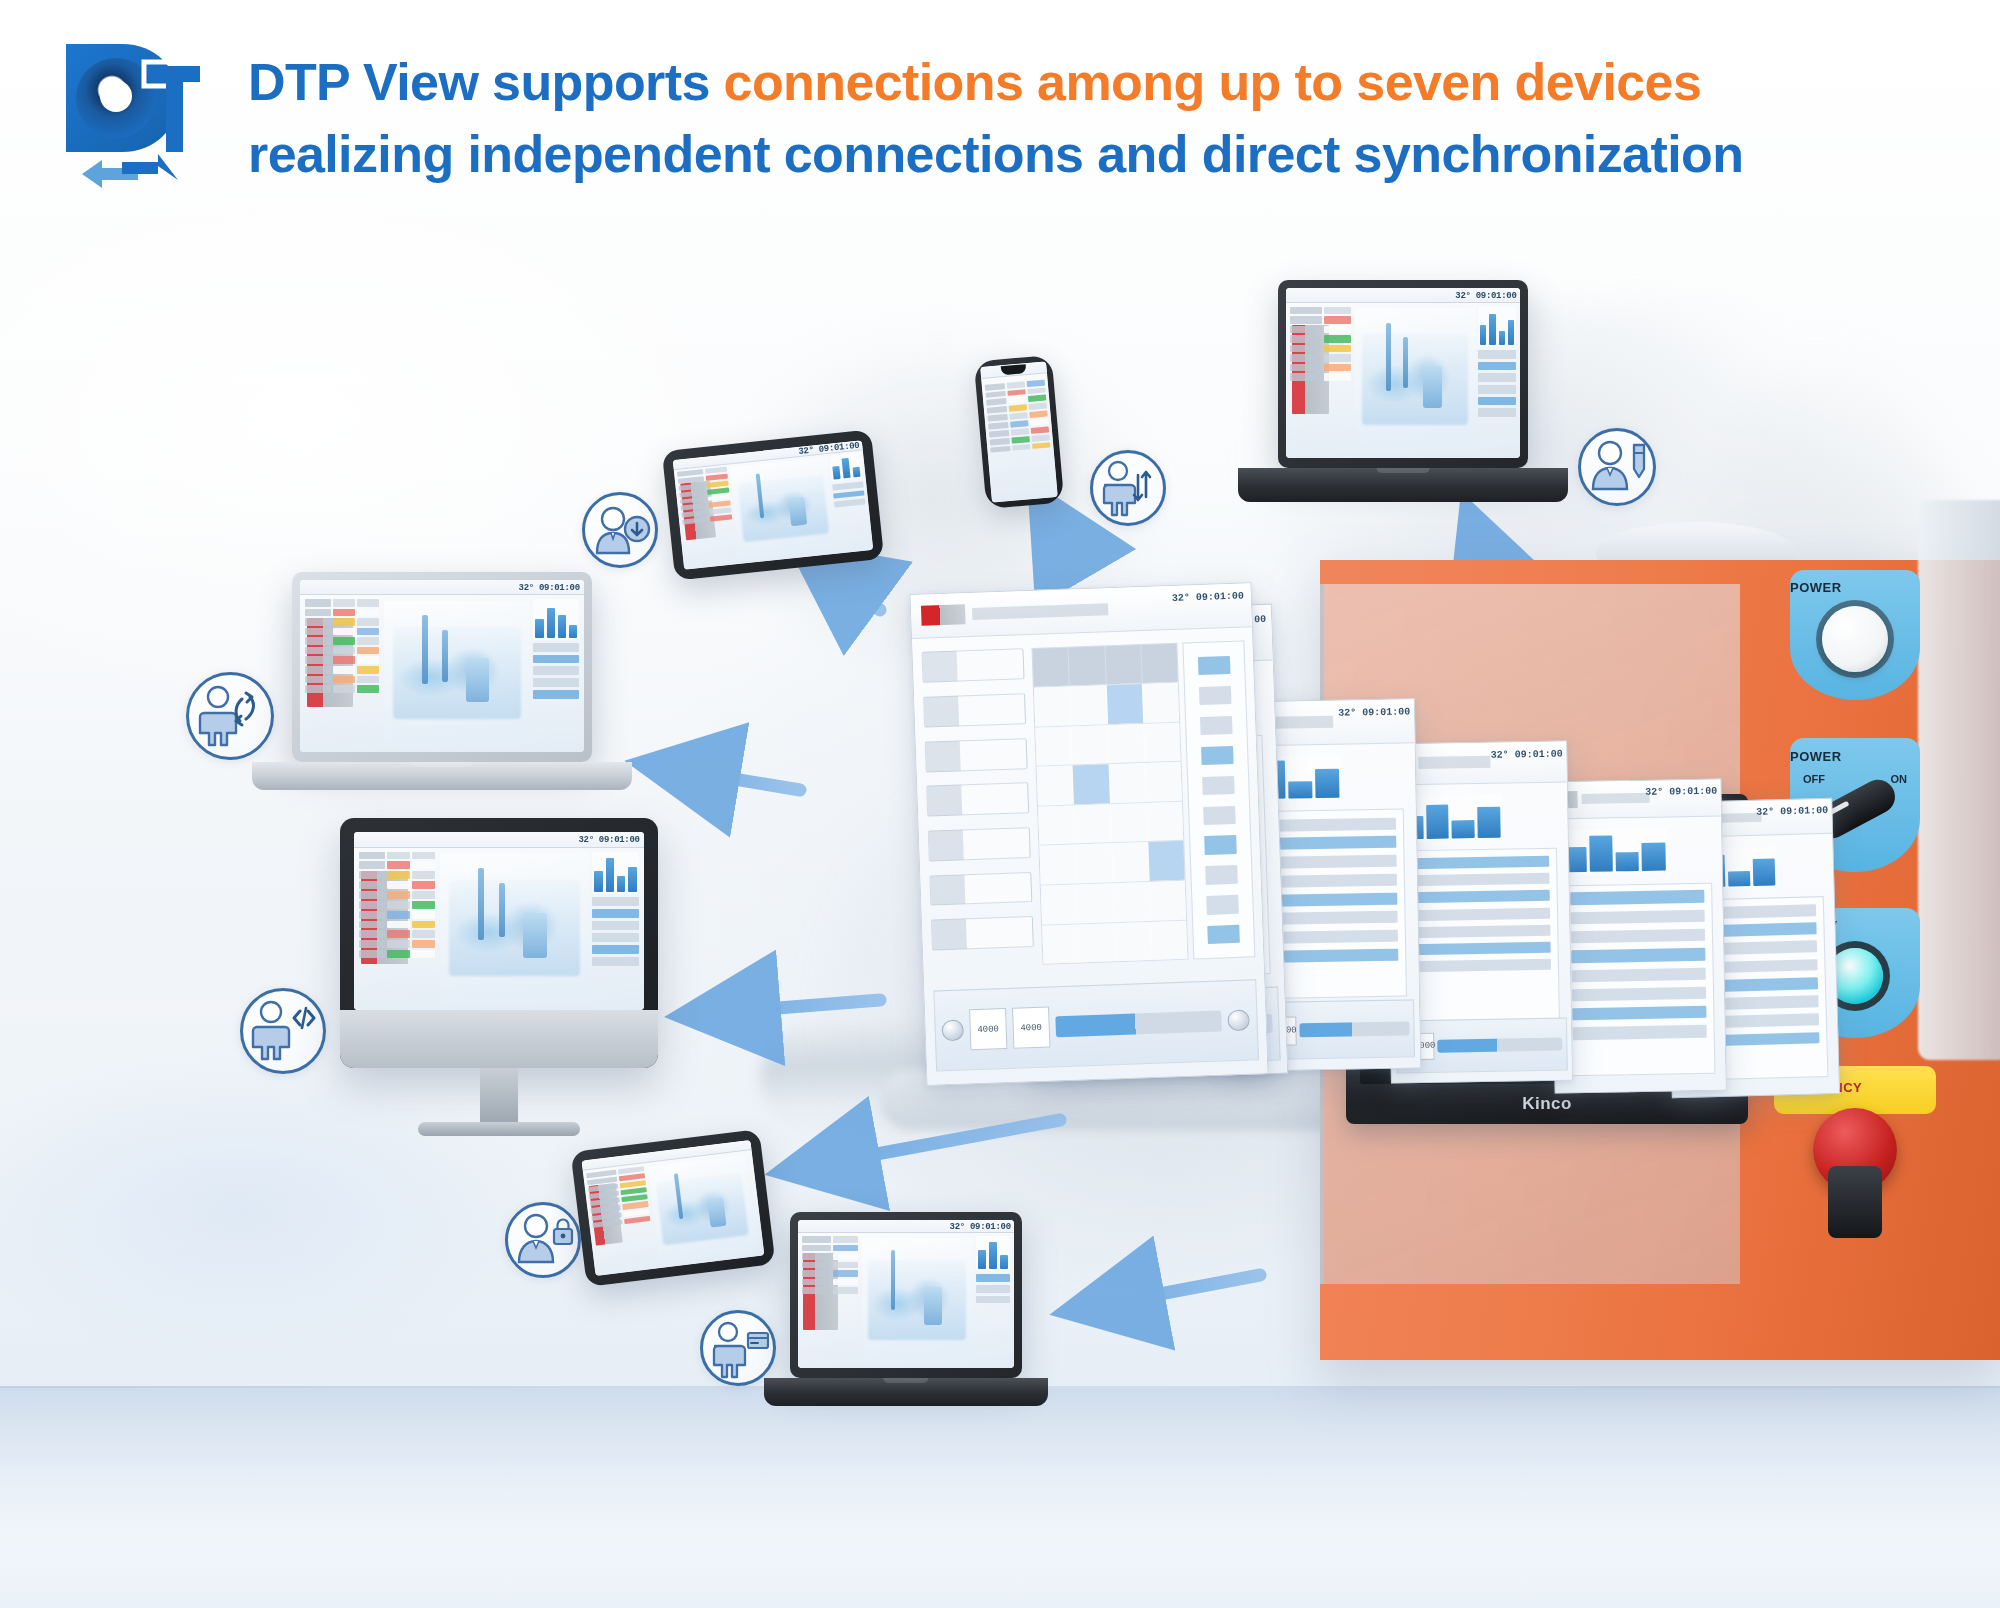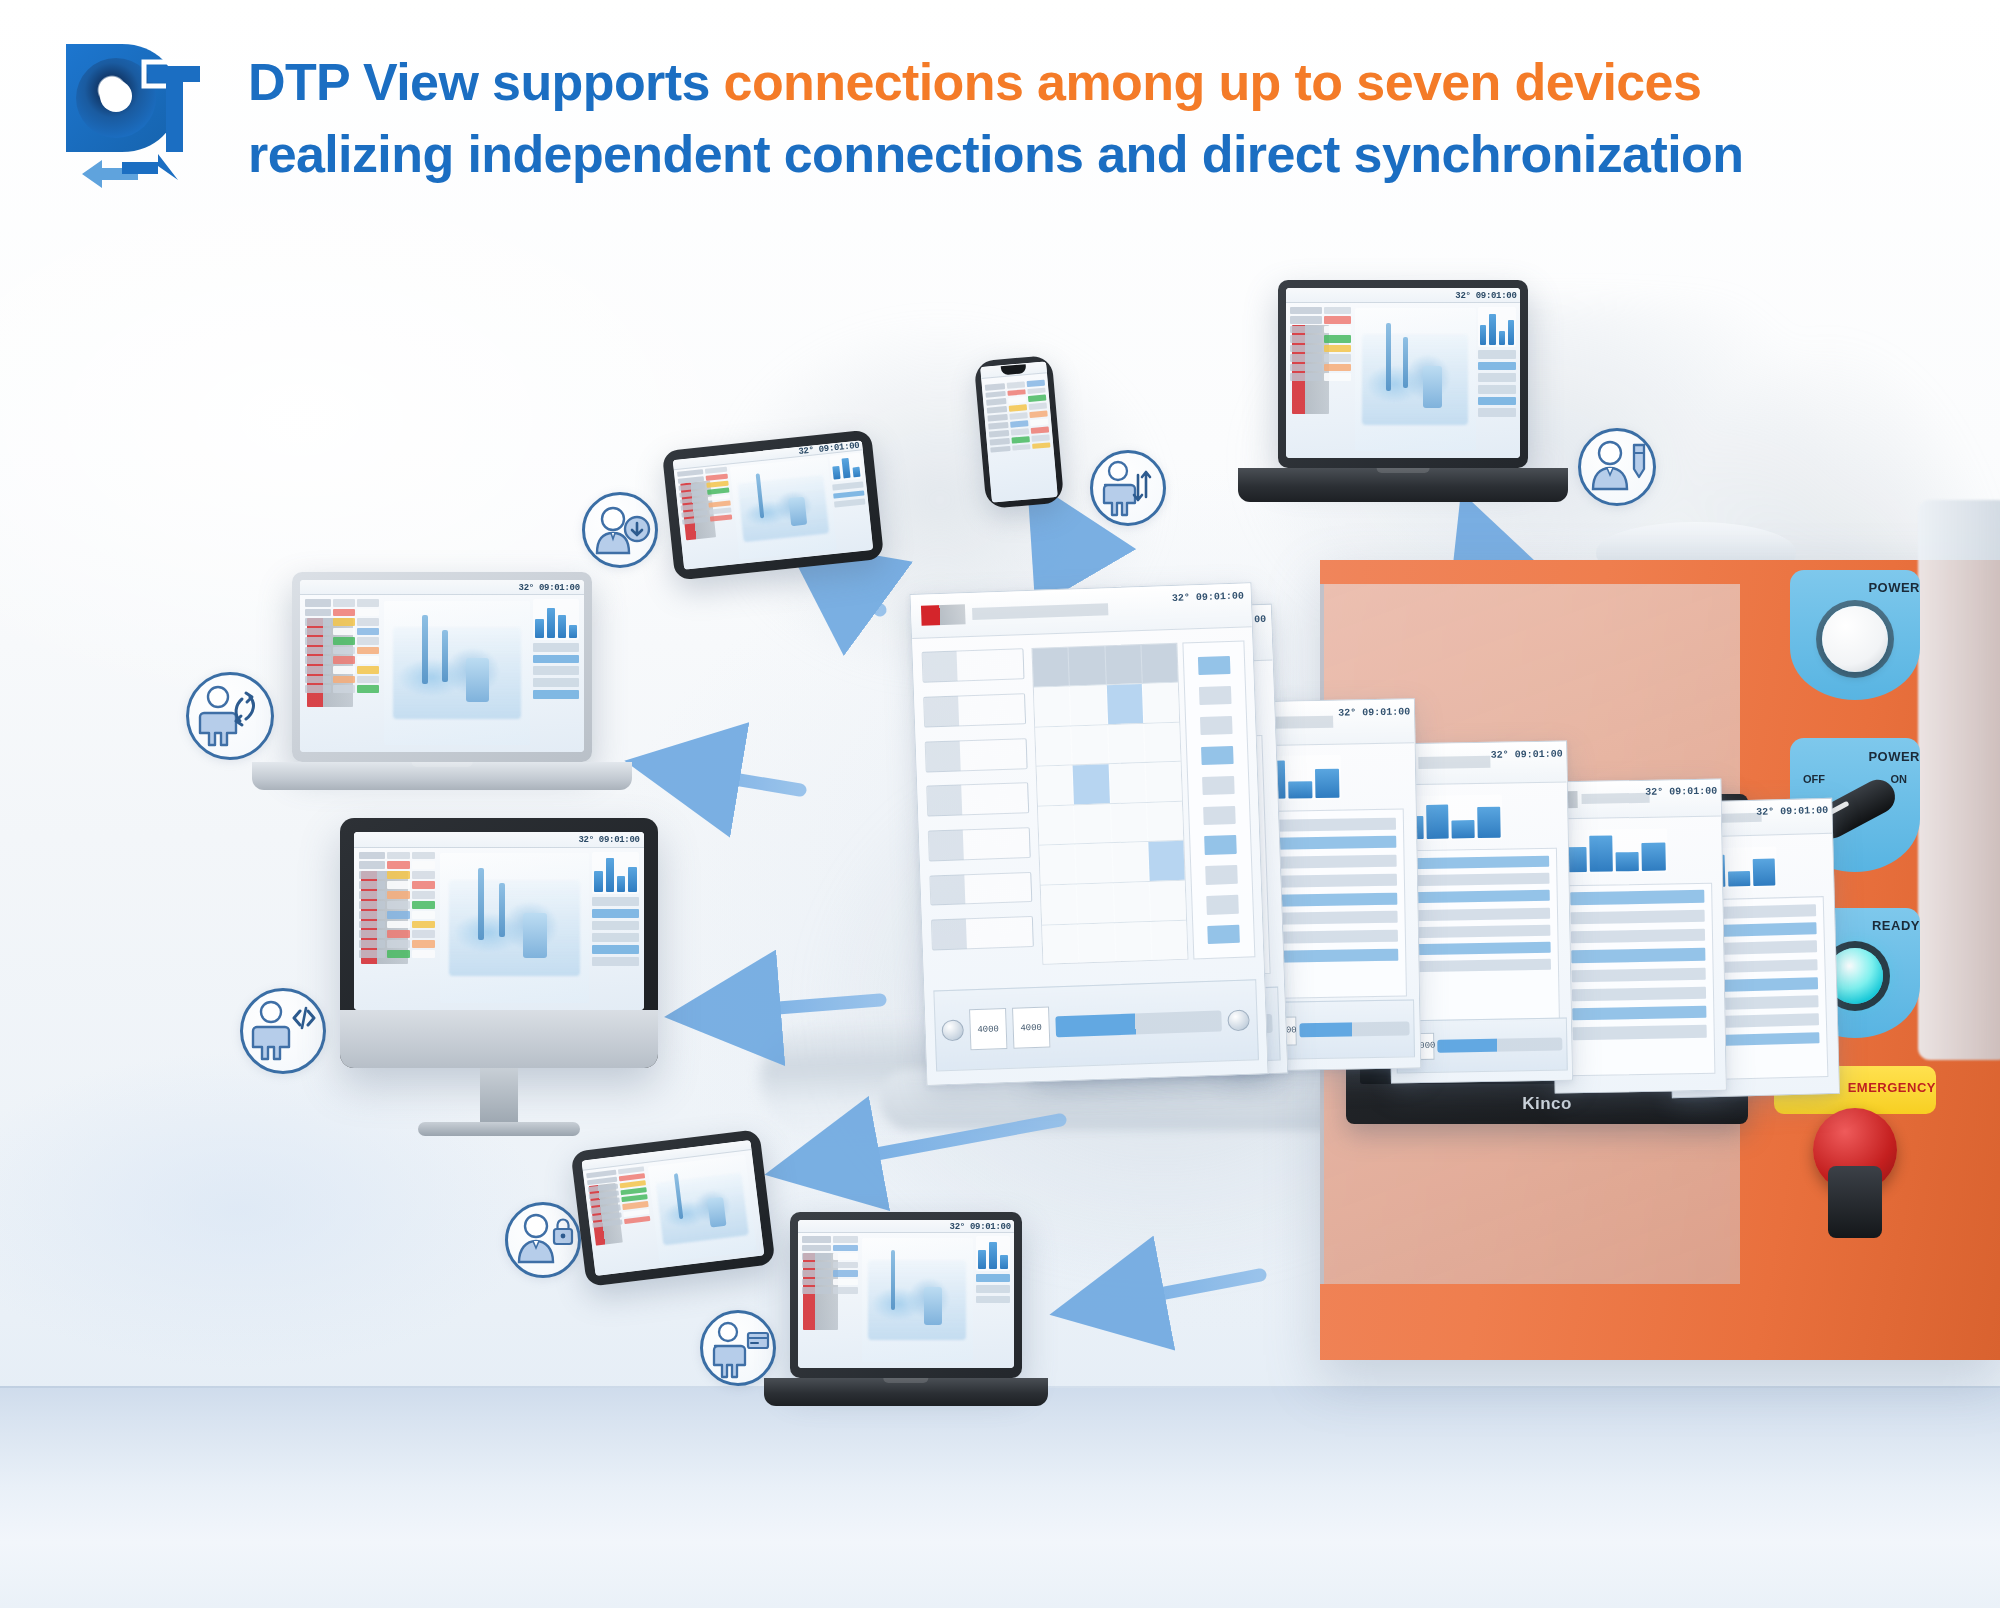--- a/index.html
+++ b/index.html
@@ -342,21 +342,21 @@
   }
   .ctl { position: absolute; }
   .ctl-plate {
     position: absolute; inset: 0;
     background: linear-gradient(180deg, #7ec8ec, #58b4e2);
     border-radius: 14px 14px 50% 50% / 14px 14px 40% 40%;
   }
   .ctl-plate.yellow { background: linear-gradient(180deg,#ffe14f,#f7cf22); border-radius: 10px; }
   .ctl-label {
     position: absolute; left: 0; top: 8%; width: 100%;
-    text-align: right; font-size: 13px; font-weight: bold; color: #1b2a38;
+    text-align: left; font-size: 13px; font-weight: bold; color: #1b2a38;
     letter-spacing: 0.5px;
   }
   .ctl-label.red { color: #c02020; }
   .ctl-sub { position: absolute; top: 26%; width: 100%; display: flex; justify-content: space-between; padding: 0 10%; font-size: 11px; font-weight: bold; color: #1b2a38; }
   .btn-round {
     position: absolute; left: 50%; transform: translateX(-50%);
     border-radius: 50%;
   }
   .btn-white { background: radial-gradient(circle at 36% 30%, #ffffff, #f2f4f6 62%, #c9ced3); box-shadow: 0 0 0 6px rgba(40,46,52,0.55), 0 4px 10px rgba(0,0,0,0.25); }
   .btn-cyan { background: radial-gradient(circle at 40% 32%, #ffffff, #7df0ee 45%, #17c8d8 75%); box-shadow: 0 0 0 7px rgba(30,36,42,0.85), 0 0 18px rgba(40,220,230,0.6); }

